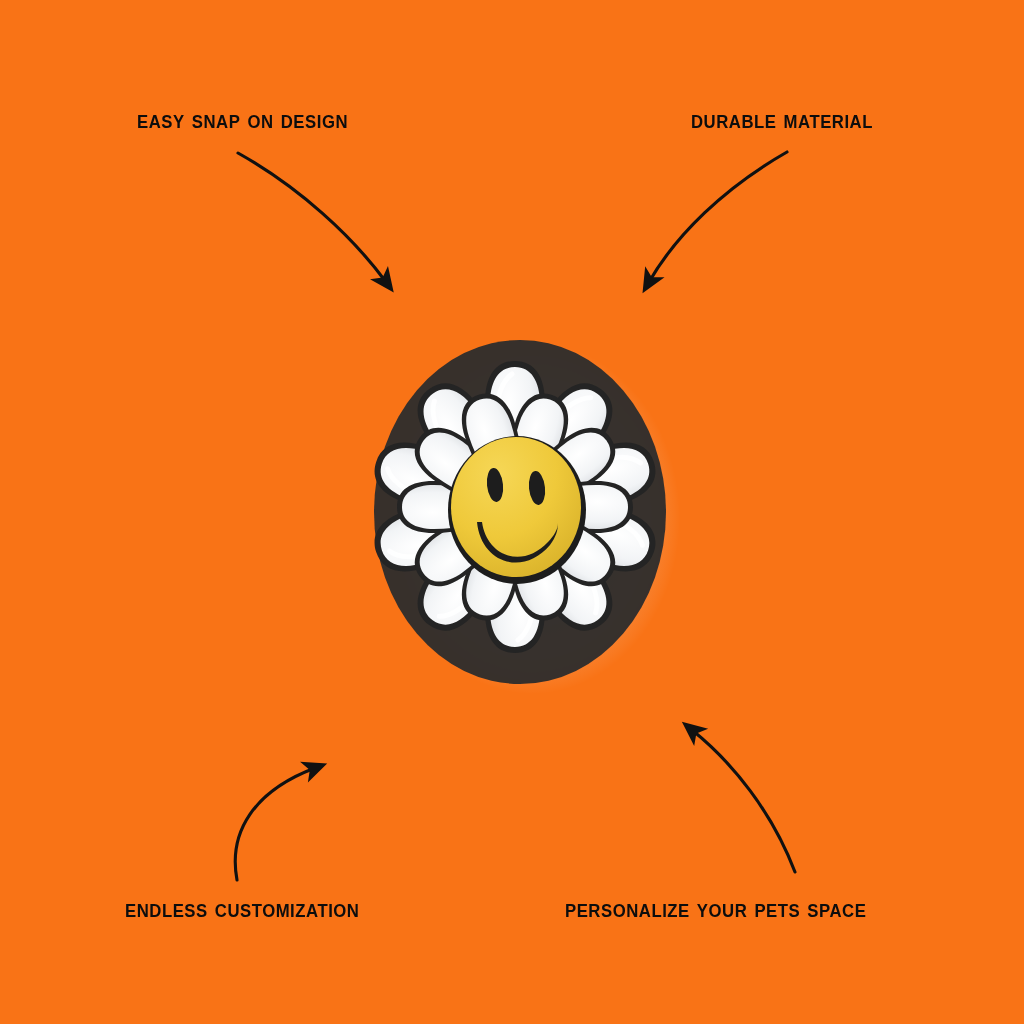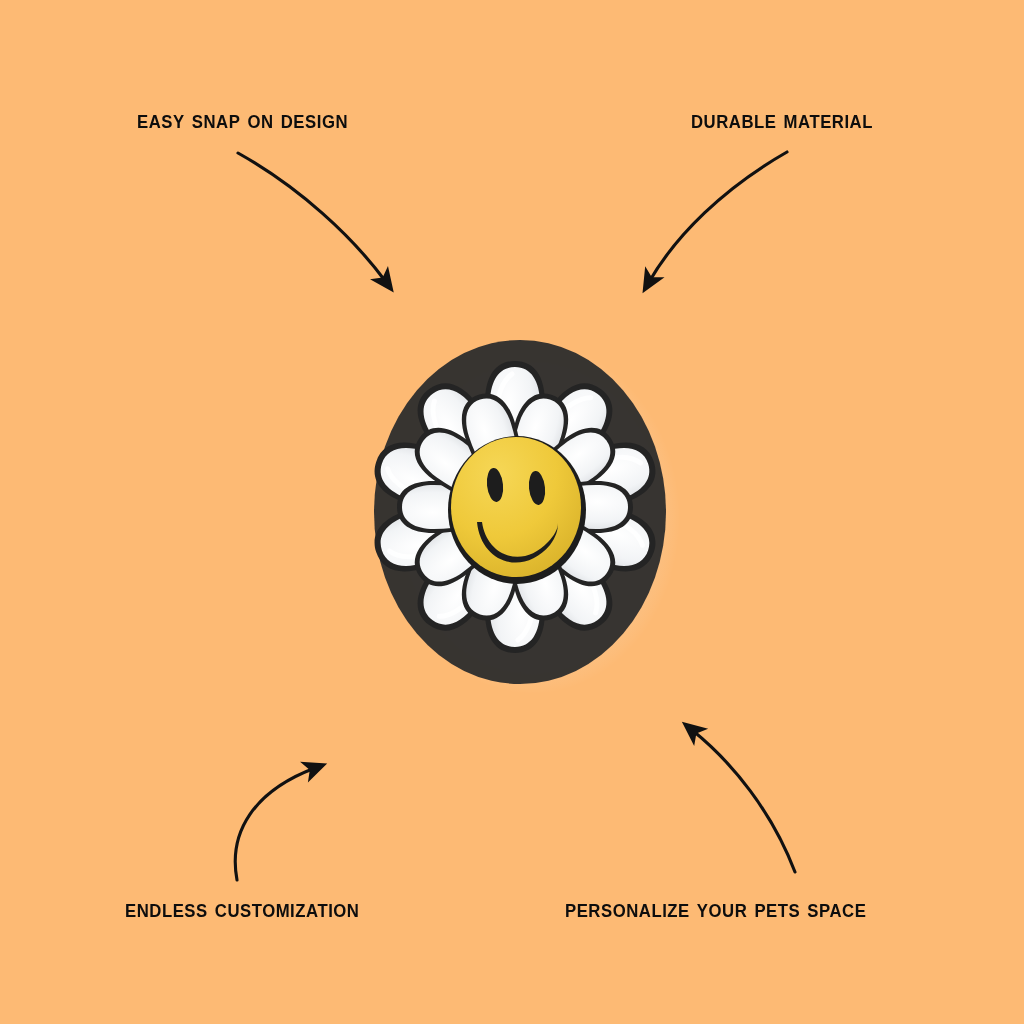--- a/index.html
+++ b/index.html
@@ -4,21 +4,21 @@
 <style>
   html, body {
     margin: 0;
     padding: 0;
     background: #ffffff;
   }
   #stage {
     position: relative;
     width: 1024px;
     height: 1024px;
-    background: #fdba74;
+    background: #f97316;
     overflow: hidden;
     font-family: "Liberation Sans", sans-serif;
   }
 
   
   .caption {
     position: absolute;
     color: #0d0d0d;
     font-family: "Liberation Sans", sans-serif;
     font-weight: 700;

